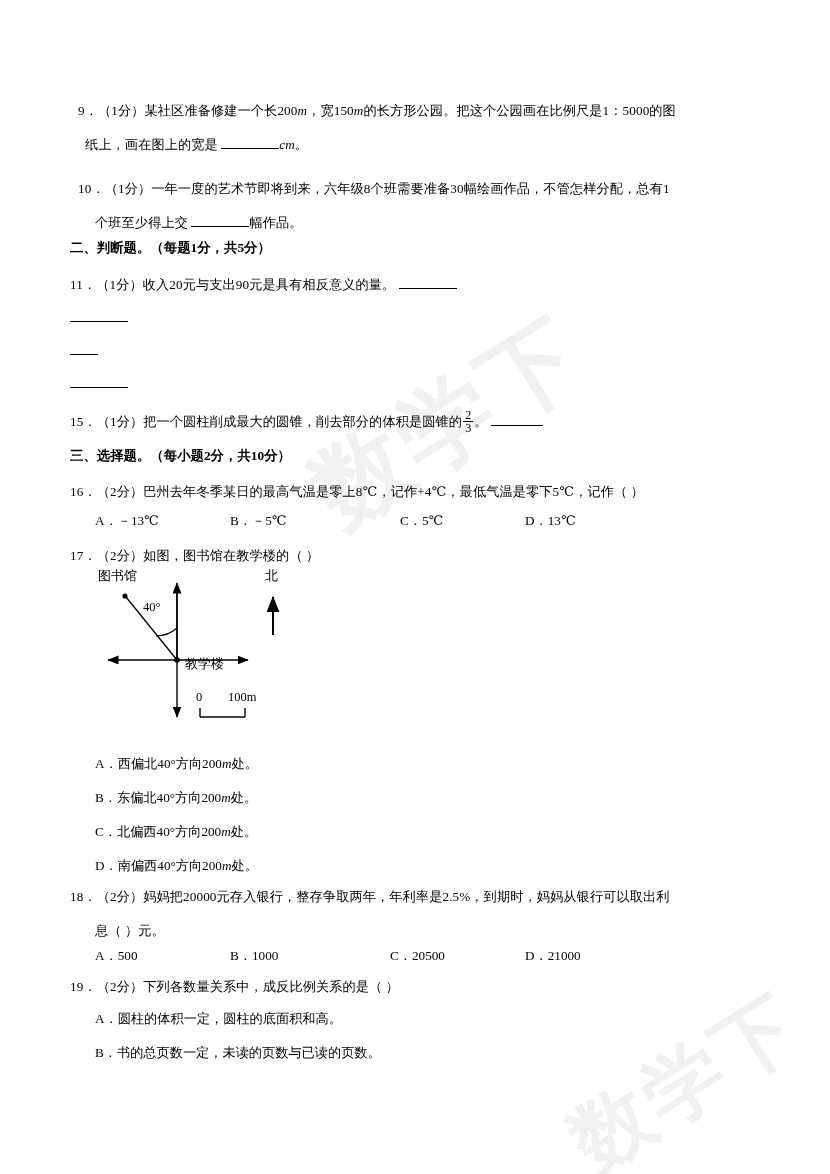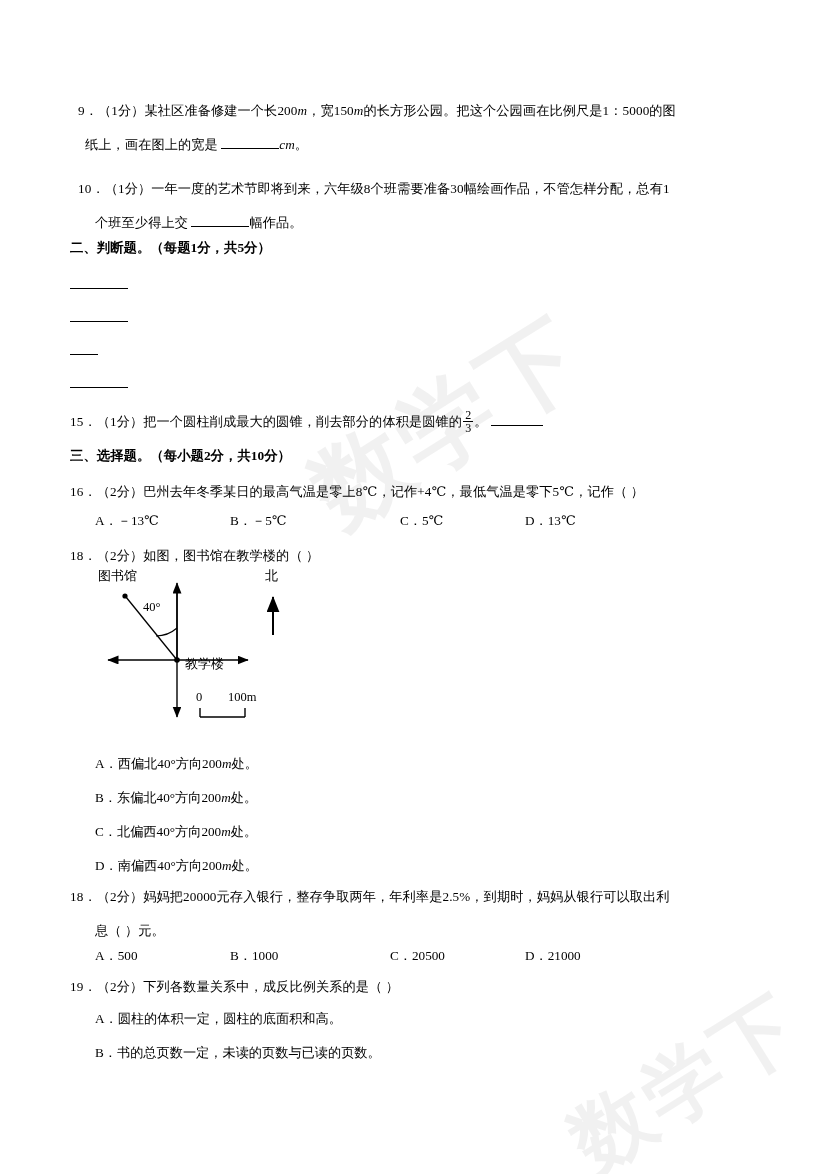--- a/index.html
+++ b/index.html
@@ -140,20 +140,21 @@
 
     <div class="q" style="left:78px; top:179px;">10．（1分）一年一度的艺术节即将到来，六年级8个班需要准备30幅绘画作品，不管怎样分配，总有1</div>
     <div class="q" style="left:95px; top:213px;">
       <span>个班至少得上交</span>
       <span class="blank b-long"></span><span>幅作品。</span>
     </div>
 
     <div class="section-title" style="left:70px; top:239px;">二、判断题。（每题1分，共5分）</div>
 
     <div class="q" style="left:70px; top:275px;">
+      <span>11．（1分）收入20元与支出90元是具有相反意义的量。</span>
       <span class="blank b-long"></span>
     </div>
 
     <div class="q" style="left:70px; top:308px;">
       <span class="blank b-long"></span>
     </div>
 
     <div class="q" style="left:70px; top:341px;">
       <span class="blank b-short"></span>
     </div>
@@ -176,21 +177,21 @@
     <div class="opt" style="left:230px; top:512px;">
       <span>B．</span><span>－5℃</span>
     </div>
     <div class="opt" style="left:400px; top:512px;">
       <span>C．</span><span>5℃</span>
     </div>
     <div class="opt" style="left:525px; top:512px;">
       <span>D．</span><span>13℃</span>
     </div>
 
-    <div class="q" style="left:70px; top:546px;">18．（2分）如图，图书馆在教学楼的（    ）</div>
+    <div class="q" style="left:70px; top:546px;">17．（2分）如图，图书馆在教学楼的（    ）</div>
 
     <div class="diagram">
       <svg width="330" height="185" viewBox="0 0 330 185">
         <defs>
           <marker id="ah" markerWidth="9" markerHeight="9" refX="7.5" refY="3.2" orient="auto">
             <path d="M0,0 L8,3.2 L0,6.4 z" fill="#000"></path>
           </marker>
         </defs>
 
         <line x1="97" y1="20" x2="97" y2="152" stroke="#000" stroke-width="1.4" marker-end="url(#ah)"></line>

